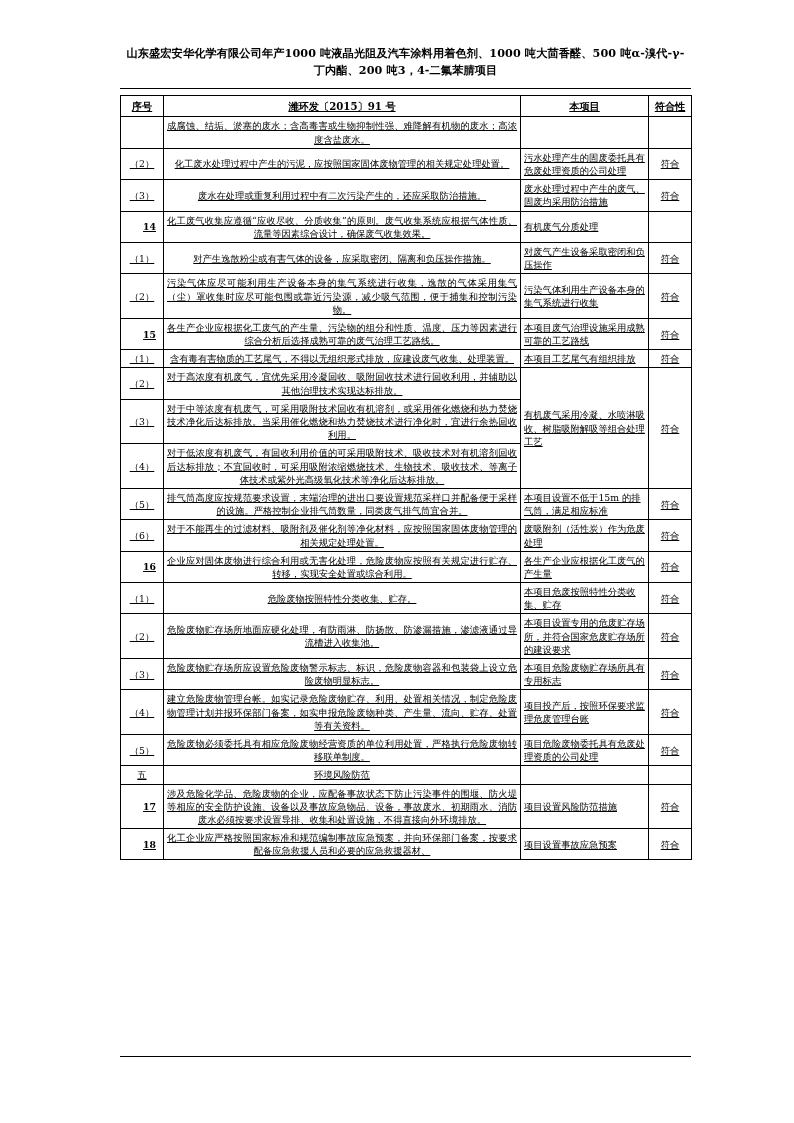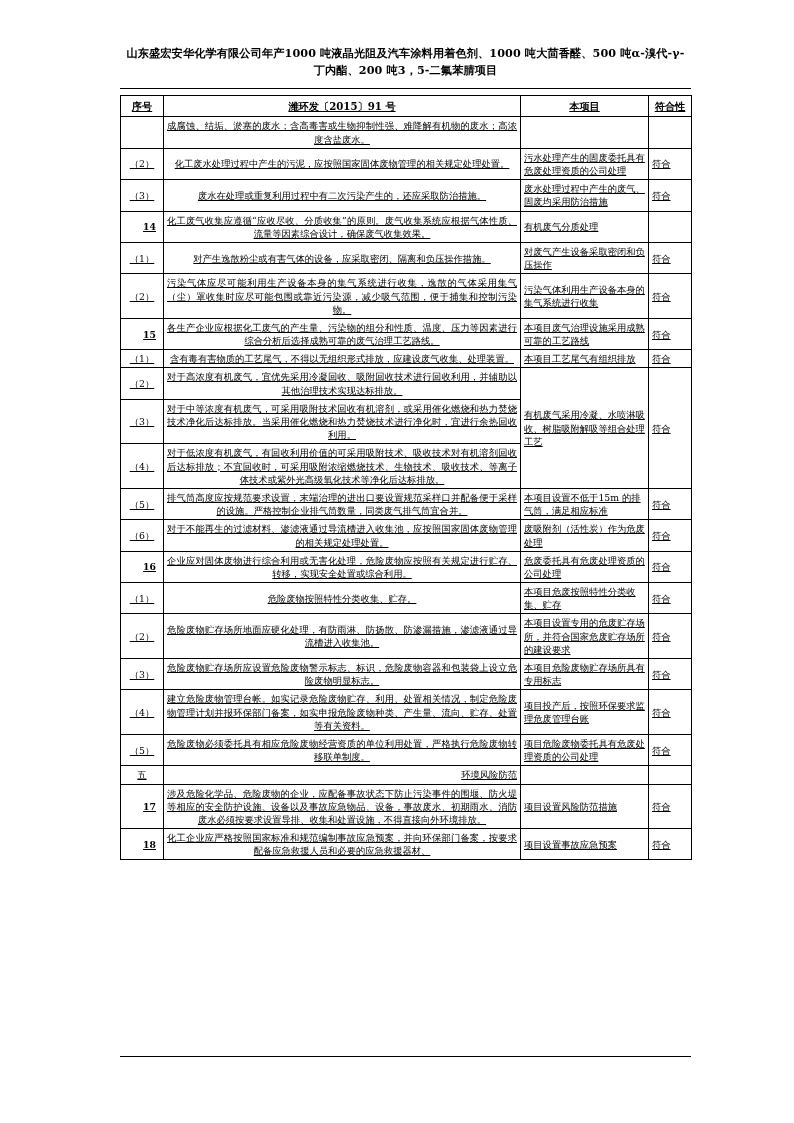--- a/index.html
+++ b/index.html
@@ -75,23 +75,23 @@
     font-weight: bold;
     text-align: center;
     font-size: 10.2px;
     padding: 3px 3px;
   }
   .c-num   { text-align: center; font-size: 9.2px; }
   .c-num.b { font-weight: bold; padding-left: 18px; }
   .c-body  { text-align: justify; text-align-last: center; }
   .c-body.just { text-align: justify; text-align-last: center; }
   .c-mid   { text-align: left; }
-  .c-ok    { }
+  .c-ok    { text-align: center; }
   .sec-title {
-    text-align: right;
+    text-align: center;
     font-weight: bold;
     font-size: 10.2px;
   }
   .sec-no {
     text-align: center;
     font-weight: bold;
     font-size: 10.2px;
   }
   
   .footer-rule {
@@ -112,21 +112,21 @@
     font-family: "DejaVu Serif", "Liberation Serif", serif;
   }
 </style>
 </head>
 <body>
 
 <div class="page">
 
   <div class="doc-header">
     <div>山东盛宏安华化学有限公司年产1000 吨液晶光阻及汽车涂料用着色剂、1000 吨大茴香醛、500 吨α-溴代-γ-</div>
-    <div>丁内酯、200 吨3，5-二氟苯腈项目</div>
+    <div>丁内酯、200 吨3，4-二氟苯腈项目</div>
   </div>
   <div class="header-rule"></div>
 
   <div class="tbl-wrap">
     <table class="main">
       <colgroup>
         <col class="c-no">
           <col class="c-req">
           <col class="c-prj">
           <col class="c-ok">
@@ -203,28 +203,28 @@
             <td class="c-body just">对于低浓度有机废气，有回收利用价值的可采用吸附技术、吸收技术对有机溶剂回收后达标排放；不宜回收时，可采用吸附浓缩燃烧技术、生物技术、吸收技术、等离子体技术或紫外光高级氧化技术等净化后达标排放。</td>
           </tr>
           <tr>
             <td class="c-num">（5）</td>
             <td class="c-body just">排气筒高度应按规范要求设置，末端治理的进出口要设置规范采样口并配备便于采样的设施。严格控制企业排气筒数量，同类废气排气筒宜合并。</td>
             <td class="c-mid">本项目设置不低于15m 的排气筒，满足相应标准</td>
             <td class="c-ok">符合</td>
           </tr>
           <tr>
             <td class="c-num">（6）</td>
-            <td class="c-body just">对于不能再生的过滤材料、渗滤液通过导流槽进入收集池，应按照国家固体废物管理的相关规定处理处置。</td>
+            <td class="c-body just">对于不能再生的过滤材料、吸附剂及催化剂等净化材料，应按照国家固体废物管理的相关规定处理处置。</td>
             <td class="c-mid">废吸附剂（活性炭）作为危废处理</td>
             <td class="c-ok">符合</td>
           </tr>
           <tr>
             <td class="c-num b">16</td>
             <td class="c-body just">企业应对固体废物进行综合利用或无害化处理，危险废物应按照有关规定进行贮存、转移，实现安全处置或综合利用。</td>
-            <td class="c-mid">危废委托具有危废处理资质的公司处理</td>
+            <td class="c-mid">各生产企业应根据化工废气的产生量</td>
             <td class="c-ok">符合</td>
           </tr>
           <tr>
             <td class="c-num">（1）</td>
             <td class="c-body just">危险废物按照特性分类收集、贮存。</td>
             <td class="c-mid">本项目危废按照特性分类收集、贮存</td>
             <td class="c-ok">符合</td>
           </tr>
           <tr>
             <td class="c-num">（2）</td>

